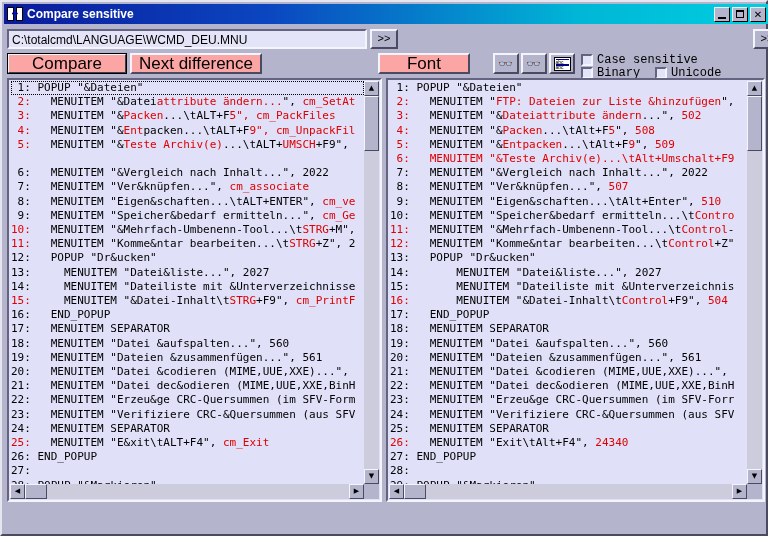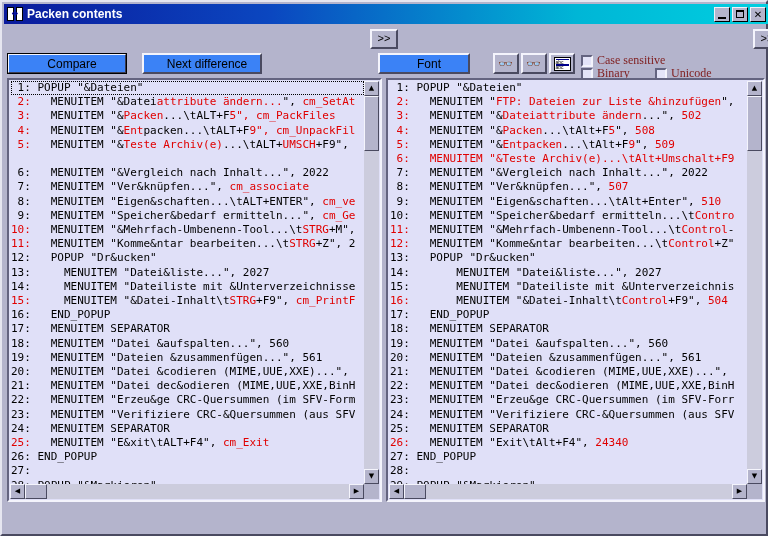--- a/index.html
+++ b/index.html
@@ -74,25 +74,25 @@
     border:2px solid;border-color:#f4f4fc #4a4a60 #4a4a60 #f4f4fc;
     box-sizing:border-box;
     font-family:"Liberation Sans",sans-serif;font-size:11px;color:#000;
     text-align:center;line-height:15px;
   }
 
   
   .btnrow{position:absolute;left:5px;top:51px;width:758px;height:22px;}
   .btn{
     position:absolute;height:21px;
-    background:#3b82f6;
+    background:#fca5a5;
     border:2px solid;border-color:#f4f4fc #4a4a60 #4a4a60 #f4f4fc;
     box-sizing:border-box;
-    font-family:"Liberation Sans",sans-serif;font-size:12px;color:#000;
-    display:flex;align-items:center;justify-content:center;padding-left:10px;
+    font-family:"Liberation Sans",sans-serif;font-size:17px;color:#000;
+    display:flex;align-items:center;justify-content:center;
   }
   .btn.default{border:2px solid;border-color:#f4f4fc #3c3c50 #3c3c50 #f4f4fc;outline:1px solid #000;outline-offset:-1px;}
   .tbtn2{
     position:absolute;height:21px;width:26px;
     background:#b4b4cc;
     border:2px solid;border-color:#f4f4fc #4a4a60 #4a4a60 #f4f4fc;
     box-sizing:border-box;
     display:flex;align-items:center;justify-content:center;
   }
   .binoc{font-family:"DejaVu Sans",sans-serif;font-size:12px;color:#00008b;line-height:1;}
@@ -105,21 +105,21 @@
   .abcico .t2{top:6.5px;}
   .abcico .lb{position:absolute;left:1px;font-size:5px;font-family:"Liberation Sans",sans-serif;color:#000;line-height:5px;}
 
   
   .cbwrap{position:absolute;display:flex;align-items:center;}
   .cbox{
     width:12px;height:12px;background:#e4e4f8;
     border:2px solid;border-color:#646480 #f4f4fc #f4f4fc #646480;
     box-sizing:border-box;margin-right:4px;flex:0 0 auto;
   }
-  .cblabel{font-family:Liberation Serif, serif;font-size:12px;color:#7f1d1d;white-space:nowrap;}
+  .cblabel{font-family:Liberation Mono, monospace;font-size:12px;color:#000000;white-space:nowrap;}
 
   
   .pane{
     position:absolute;top:76px;height:424px;
     background:#e0e0f8;
     border:2px solid;border-color:#646480 #f4f4fc #f4f4fc #646480;
     box-sizing:border-box;
     overflow:hidden;
   }
   .pane-left{left:5px;width:375px;}
@@ -183,43 +183,44 @@
 <body>
 
 <div class="window">
 
   <div class="titlebar">
     <div class="title-icon">
       <div class="pg l"></div>
       <div class="pg r"></div>
       <div class="arrows">↔</div>
     </div>
-    <div class="title-text">Packen contents</div>
+    <div class="title-text">Compare sensitive</div>
     <div class="titlebtns">
       <div class="tbtn">
           <span class="bar"></span>
         </div>
       <div class="tbtn">
           <span class="sq"></span>
           <span class="sq2"></span>
         </div>
       <div class="tbtn">✕</div>
     </div>
   </div>
 
   <div class="pathrow">
+    <div class="field" style="left:0;width:360px;">C:\totalcmd\LANGUAGE\WCMD_DEU.MNU</div>
     <div class="ddbtn" style="left:363px;">&gt;&gt;</div>
     <div class="ddbtn" style="left:746px;">&gt;&gt;</div>
   </div>
 
   <div class="btnrow">
     <div class="btn default" style="left:0;width:120px;">
       <span>Compare</span>
     </div>
-    <div class="btn" style="left:135px;width:120px;">
+    <div class="btn" style="left:123px;width:132px;">
       <span>Next difference</span>
     </div>
     <div class="btn" style="left:371px;width:92px;">
       <span>Font</span>
     </div>
 
     <div class="tbtn2" style="left:486px;">
       <span class="binoc">👓</span>
     </div>
     <div class="tbtn2" style="left:514px;">

